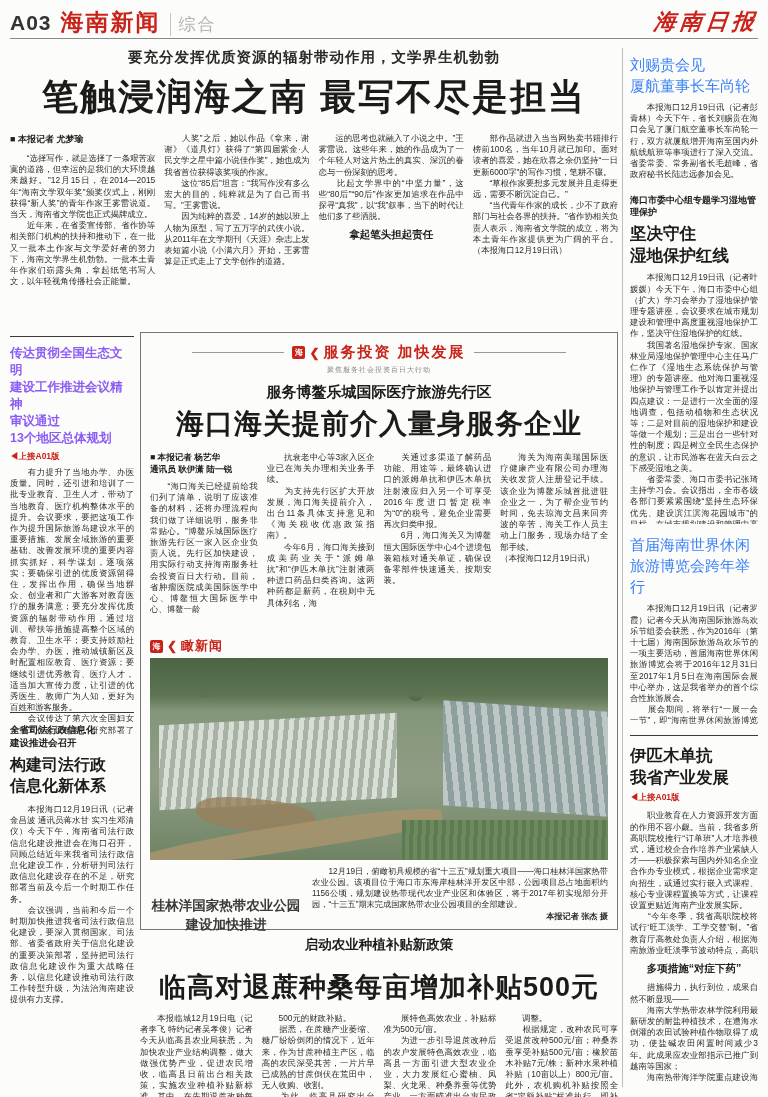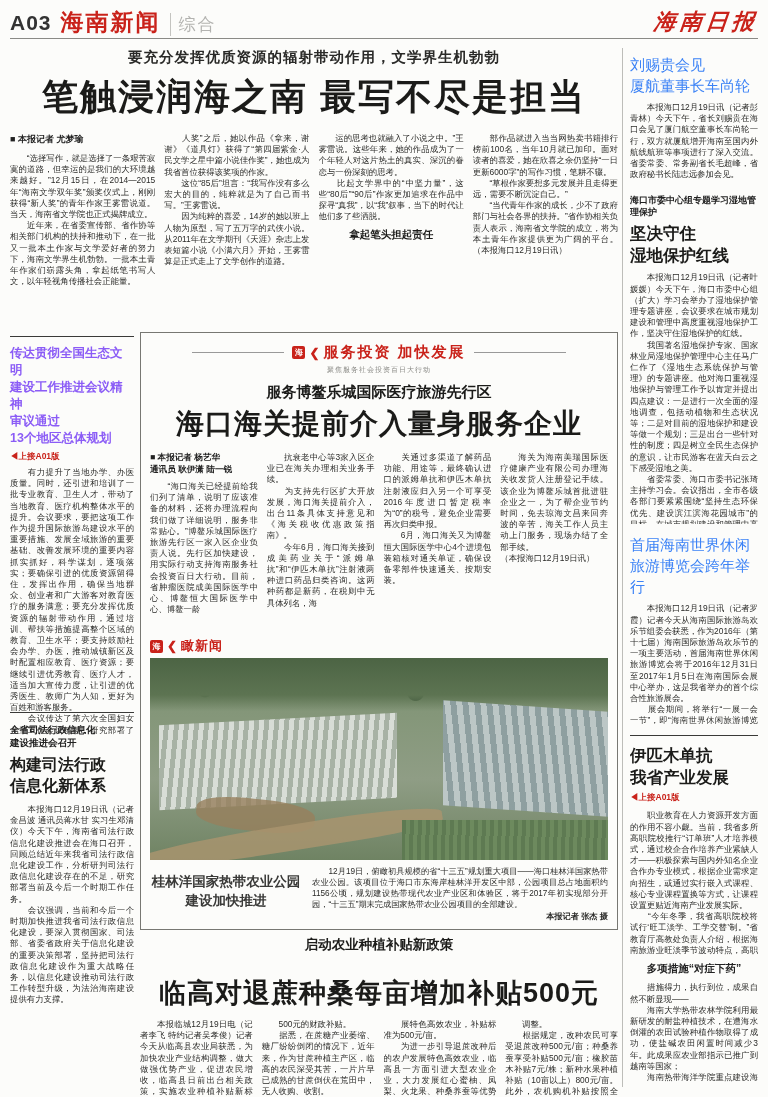--- a/index.html
+++ b/index.html
@@ -75,28 +75,28 @@
   .ph-gh2 { position:absolute; right:0; top:24%; width:36%; height:52%; transform:skewY(4deg);
     background:repeating-linear-gradient(84deg,#c2ccce 0 6px,#8fa0a4 6px 12px); opacity:.9; }
   .ph-road { position:absolute; left:-6%; bottom:4%; width:70%; height:13%;
     background:#a8946f; border-radius:50% 40% 30% 50%; transform:rotate(-9deg); opacity:.85; }
   .ph-soil { position:absolute; left:10%; bottom:14%; width:26%; height:16%;
     background:#97805d; border-radius:40%; transform:rotate(6deg); opacity:.8; }
   .ph-field { position:absolute; left:55%; bottom:0; width:45%; height:20%;
     background:repeating-linear-gradient(92deg,#5e7a52 0 4px,#6d8a5e 4px 8px); }
   .cap-row { display:flex; gap:10px; margin-top:6px; }
   .cap-title { width:152px; font-size:13.5px; font-weight:900; text-align:center; line-height:19px;
-    padding-top:6px; color:#3a3a38; }
+    padding-top:6px; color:#3a3a38;margin-top:24px; }
   .cap-txt { flex:1; font-size:8.2px; line-height:11px; text-align:justify; color:#2b2b29; }
   .cap-credit { text-align:right; font-weight:bold; margin-top:1px; }
 
   
   .bot-art { position:absolute; left:140px; top:936px; width:478px; }
   .bot-kicker { text-align:center; font-size:13.5px; font-weight:bold; color:#1c1c1a; }
-  .bot-title { text-align:center; font-size:27px; font-weight:900; letter-spacing:1px; margin-top:21px; color:#1b1b19; }
+  .bot-title { text-align:center; font-size:27px; font-weight:900; letter-spacing:1px; margin-top:15px; color:#1b1b19; }
   .bot-body { display:flex; gap:9px; margin-top:8px; height:84px; overflow:hidden; }
   .bot-body .col { flex:1; }
 
   
   .vrule { position:absolute; left:622px; top:48px; bottom:10px; border-left:1px solid #bdbdb9; }
   .right-col { position:absolute; left:630px; top:54px; width:128px; height:1030px; overflow:hidden; }
   .r-title-lg { font-size:15px; font-weight:400; line-height:21px; color:#3b82f6; }
   .r-kicker { font-size:9px; font-weight:bold; line-height:12px; margin-top:14px; }
   .r-title-xl { font-size:16.5px; font-weight:900; line-height:22px; margin-top:4px; color:#1b1b19; }
   .right-col .body-txt { margin-top:6px; }

